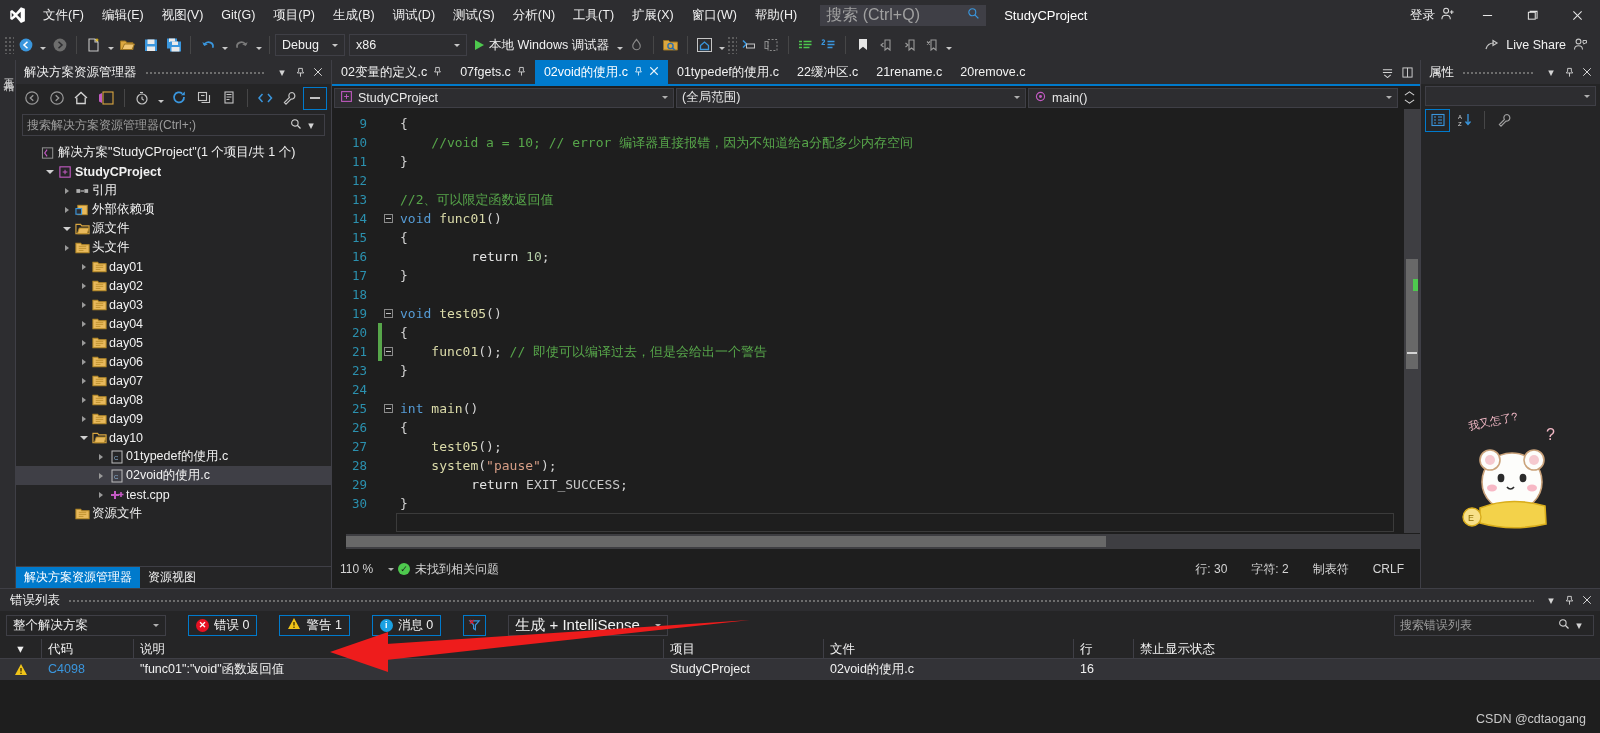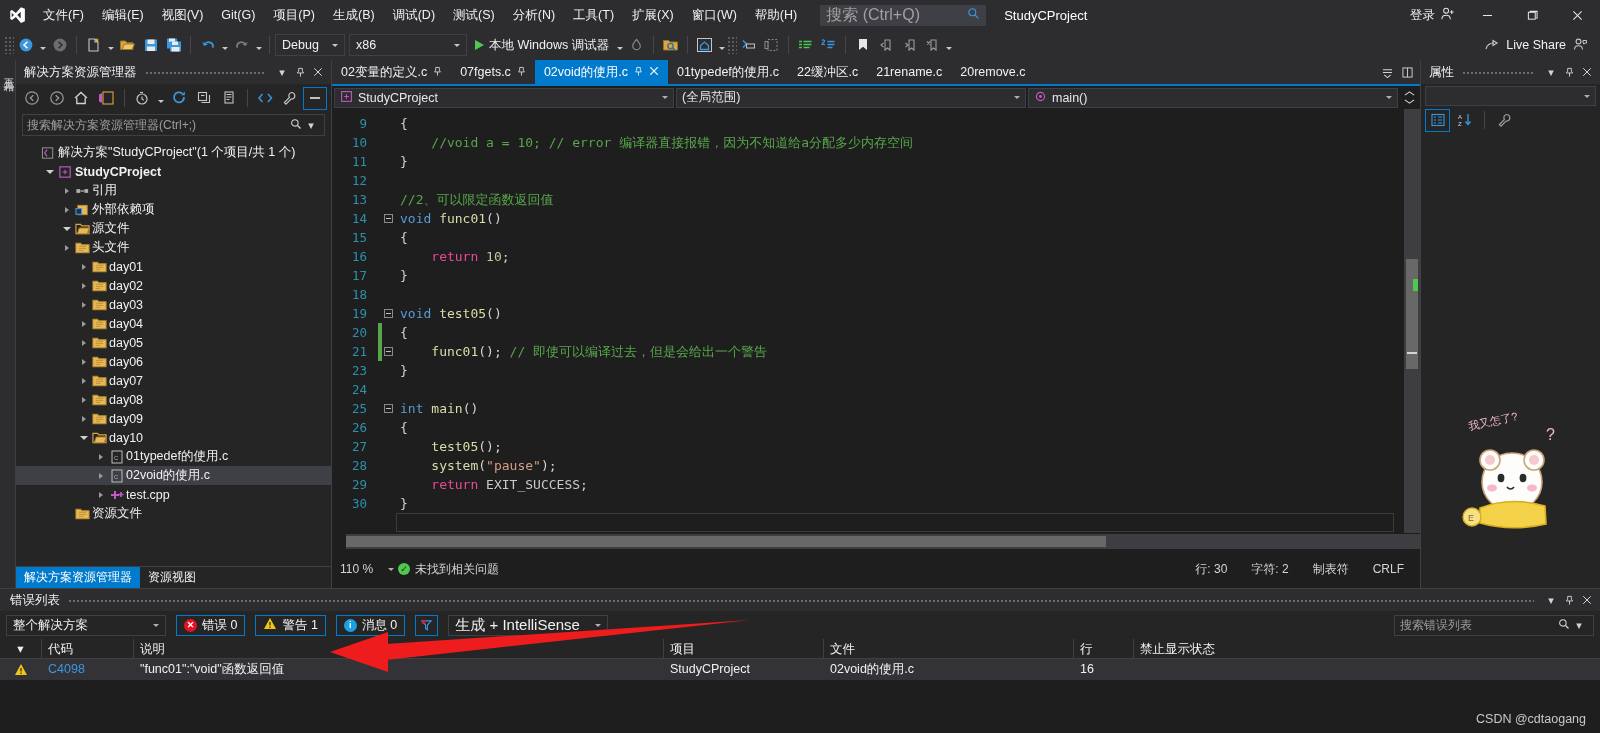--- a/index.html
+++ b/index.html
@@ -103,21 +103,21 @@
   .cl { display:flex; height:19px; align-items:center; white-space:pre; }
   .ln { width:46px; text-align:right; padding-right:11px; color:#2b91af; font-size:12.5px; flex:0 0 46px; }
   .chg { width:4px; height:19px; flex:0 0 4px; }
   .chg.green { background:#57a64a; }
   .fold { width:13px; flex:0 0 13px; display:flex; align-items:center; justify-content:center; color:#9d9d9d; font-size:11px; }
   .fold .box { width:9px; height:9px; border:1px solid #8a8a8a; display:flex; align-items:center; justify-content:center; line-height:0; }
   .fold .box:before { content:""; width:5px; height:1px; background:#c0c0c0; }
   .ind { width:5px; flex:0 0 5px; }
   .txt { color:#d4d4d4; }
   .kw  { color:#569cd6; }
-  .kw2 { color:#ec4899; }
+  .kw2 { color:#e5e5e5;margin-left:40px; }
   .fn  { color:#dcdcaa; }
   .cm  { color:#57a64a; }
   .st  { color:#d69d85; }
   .num { color:#b5cea8; }
   .mac { color:#c8c8c8; }
   .cursorline { position:absolute; left:64px; right:10px; height:19px; border:1px solid #3b3b3b; }
 
   
   .vscroll { width:16px; background:#3e3e42; position:relative; }
   .vscroll .thumb { position:absolute; left:2px; width:12px; background:#686868; }
@@ -136,21 +136,21 @@
   
   .props { width:180px; background:#252526; border-left:1px solid #3f3f46; display:flex; flex-direction:column; }
   .props-combo { height:20px; margin:2px 4px; background:#2d2d30; border:1px solid #3f3f46; display:flex; align-items:center; }
   .props-combo:after { content:""; border-left:3.5px solid transparent; border-right:3.5px solid transparent; border-top:3.5px solid #b0b0b0; margin-left:auto; margin-right:5px; }
   .props-tb { height:24px; display:flex; align-items:center; gap:2px; padding:0 4px; }
   .props-body { flex:1; }
 
   
   .errpanel { height:145px; background:#252526; display:flex; flex-direction:column; flex:0 0 145px; border-top:1px solid #3f3f46; }
   .err-head { height:22px; display:flex; align-items:center; padding:0 4px 0 10px; background:#2d2d30; }
-  .err-tools { height:28px; display:flex; align-items:center; gap:10px; padding:2px 6px; }
+  .err-tools { height:28px; display:flex; align-items:center; gap:22px; padding:2px 6px; }
   .fcombo { width:160px; height:21px; background:#252526; border:1px solid #3f3f46; display:flex; align-items:center; padding:0 6px; font-size:12.5px; }
   .fcombo:after { content:""; border-left:3.5px solid transparent; border-right:3.5px solid transparent; border-top:3.5px solid #b0b0b0; margin-left:auto; }
   .sevbtn { height:21px; border:1px solid #007acc; display:flex; align-items:center; gap:5px; padding:0 7px; font-size:12.5px; color:#f1f1f1; }
   .badge { width:13px; height:13px; border-radius:50%; display:flex; align-items:center; justify-content:center; font-size:9px; color:#fff; font-weight:bold; }
   .b-err { background:#e81123; }
   .b-msg { background:#1ba1e2; }
   .ficon { width:23px; height:21px; border:1px solid #007acc; display:flex; align-items:center; justify-content:center; }
   .bcombo { width:160px; height:21px; background:#252526; border:1px solid #3f3f46; display:flex; align-items:center; padding:0 6px; font-size:15px; }
   .bcombo:after { content:""; border-left:3.5px solid transparent; border-right:3.5px solid transparent; border-top:3.5px solid #b0b0b0; margin-left:auto; }
   .err-search { margin-left:auto; width:200px; height:21px; background:#252526; border:1px solid #3f3f46;

